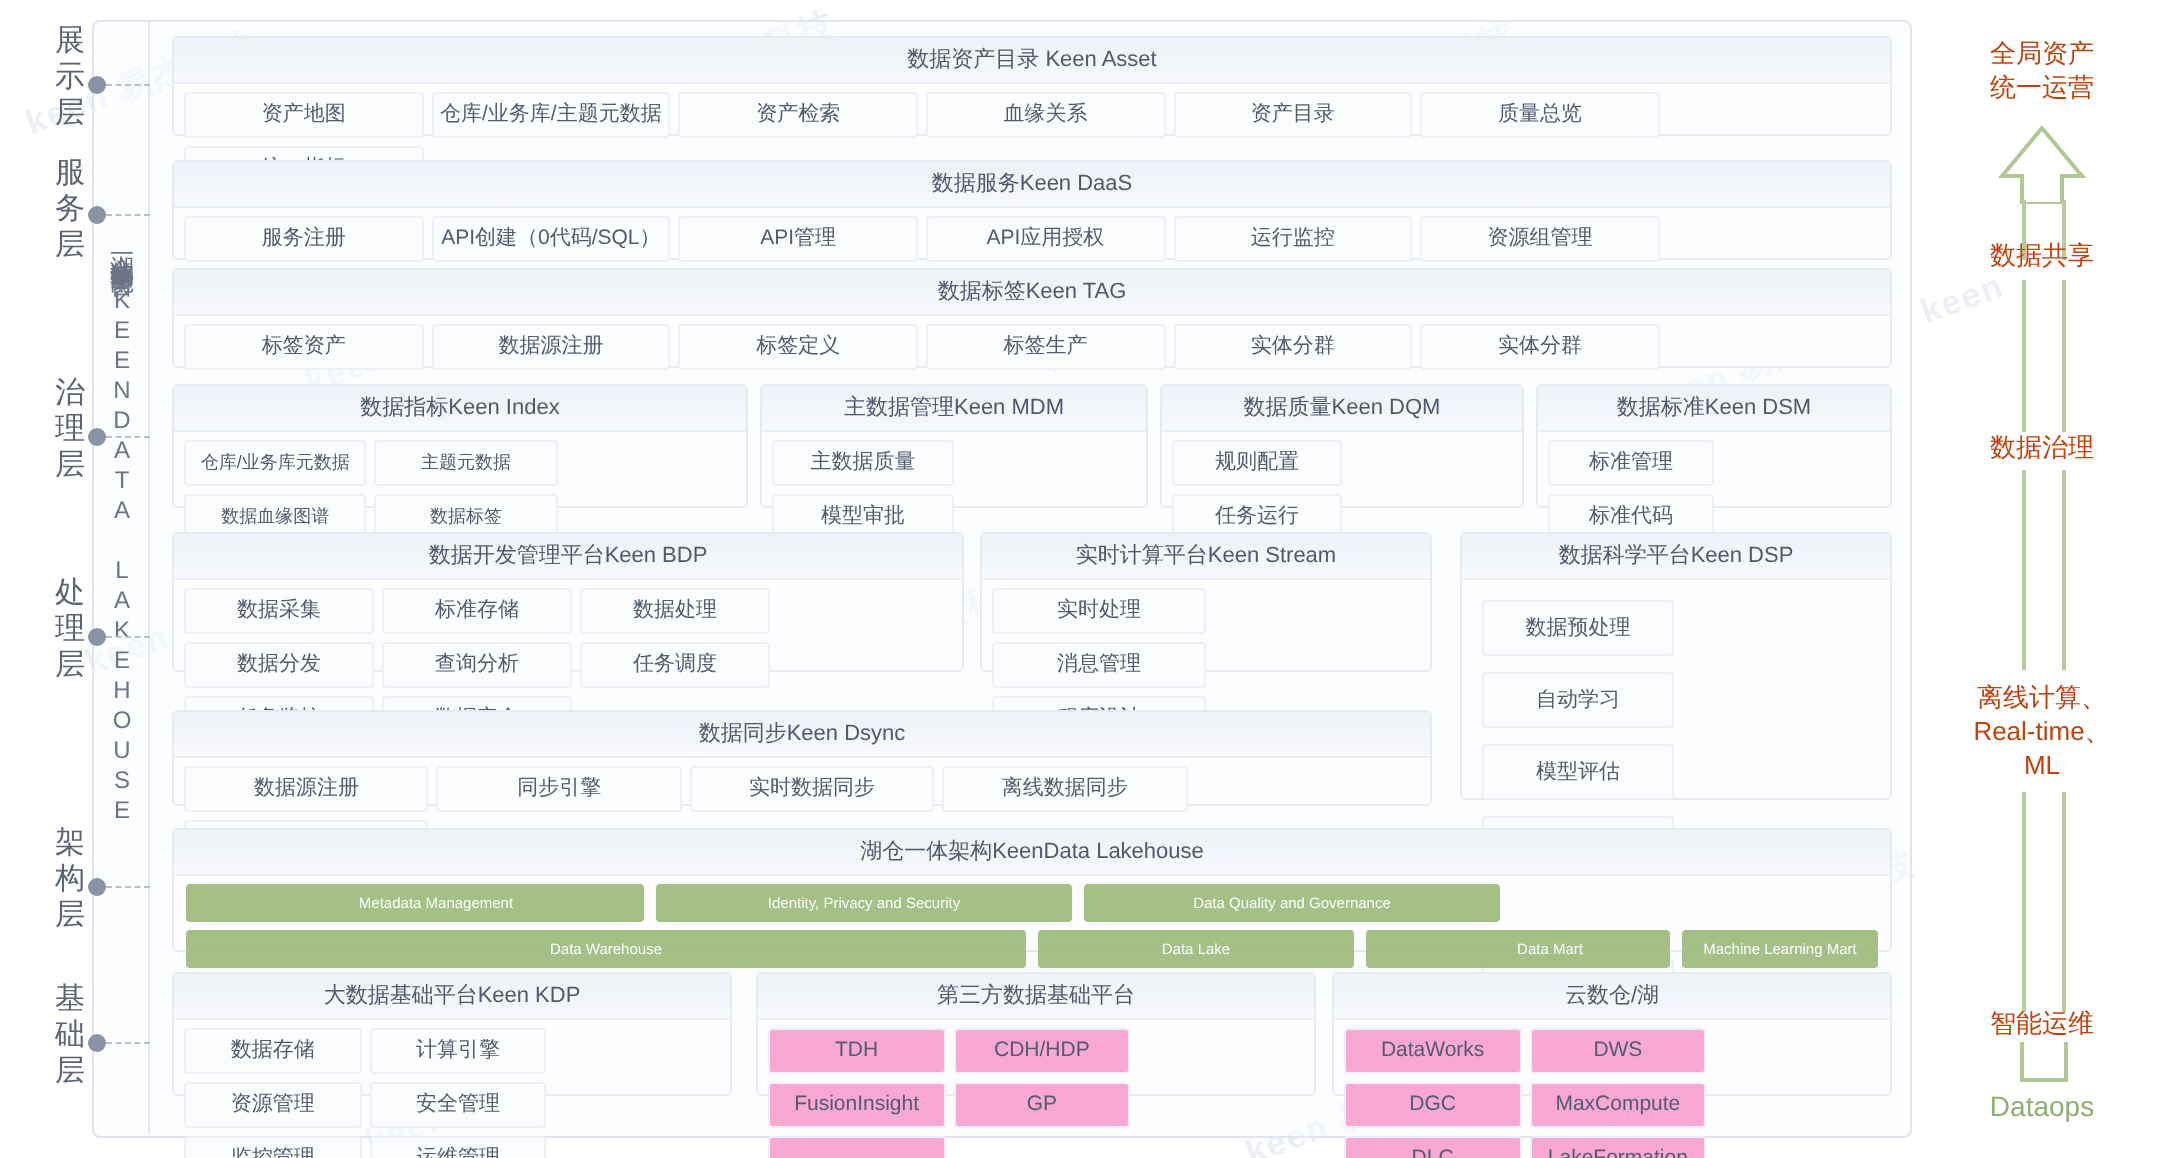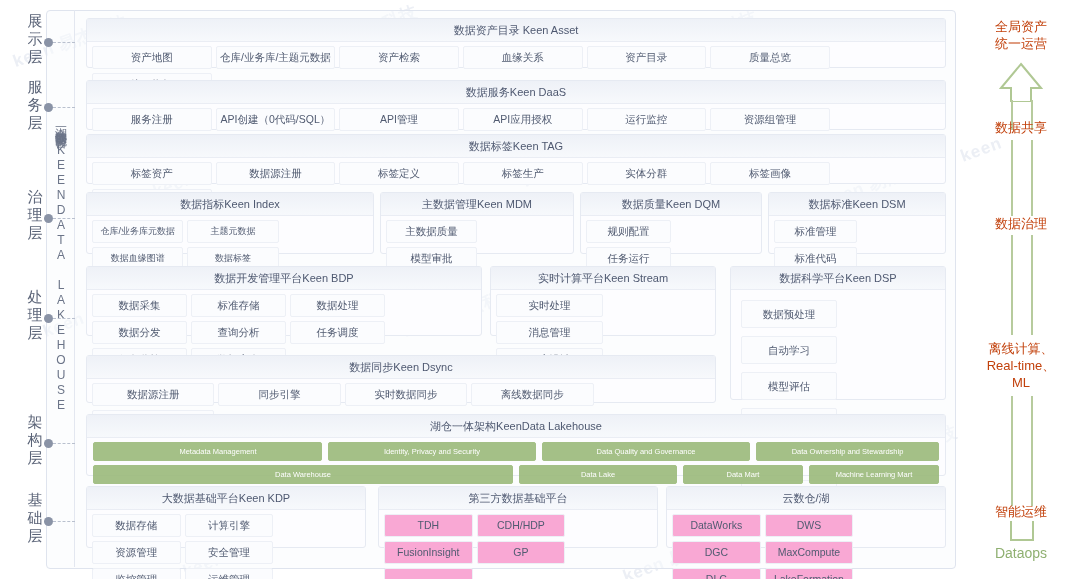--- a/index.html
+++ b/index.html
@@ -148,21 +148,20 @@
   </div>
 
   <div class="card" style="left:86px;top:134px;width:860px;height:50px;">
     <div class="card-title">数据标签Keen TAG</div>
     <div class="chips g7">
       <div class="chip">标签资产</div>
       <div class="chip">数据源注册</div>
       <div class="chip">标签定义</div>
       <div class="chip">标签生产</div>
       <div class="chip">实体分群</div>
-      <div class="chip">标签画像</div>
       <div class="chip">实体分群</div>
     </div>
   </div>
 
   <div class="card" style="left:86px;top:192px;width:288px;height:62px;">
     <div class="card-title">数据指标Keen Index</div>
     <div class="chips g3">
       <div class="chip" style="font-size:9px;">仓库/业务库元数据</div>
       <div class="chip" style="font-size:9px;">主题元数据</div>
       <div class="chip" style="font-size:9px;">数据血缘图谱</div>
@@ -248,26 +247,25 @@
       <div class="chip">同步任务运维</div>
     </div>
   </div>
 
   <div class="card" style="left:86px;top:414px;width:860px;height:62px;">
     <div class="card-title">湖仓一体架构KeenData Lakehouse</div>
     <div class="greenrow" style="margin-top:4px;">
       <div class="green" style="flex:0 0 206px;padding-left:21px;">Metadata Management</div>
       <div class="green" style="flex:0 0 206px;">Identity, Privacy and Security</div>
       <div class="green" style="flex:0 0 206px;">Data Quality and Governance</div>
-      <div class="green" style="flex:1 1 auto;">Data Ownership and Stewardship</div>
     </div>
     <div class="greenrow" style="margin-top:4px;">
       <div class="green" style="flex:0 0 418px;">Data Warehouse</div>
       <div class="green" style="flex:0 0 156px;">Data Lake</div>
-      <div class="green" style="flex:0 0 118px;">Data Mart</div>
+      <div class="green" style="flex:0 0 118px;padding-left:32px;">Data Mart</div>
       <div class="green" style="flex:1 1 auto;">Machine Learning Mart</div>
     </div>
   </div>
 
   <div class="card" style="left:86px;top:486px;width:280px;height:62px;">
     <div class="card-title">大数据基础平台Keen KDP</div>
     <div class="chips g3">
       <div class="chip">数据存储</div>
       <div class="chip">计算引擎</div>
       <div class="chip">资源管理</div>

